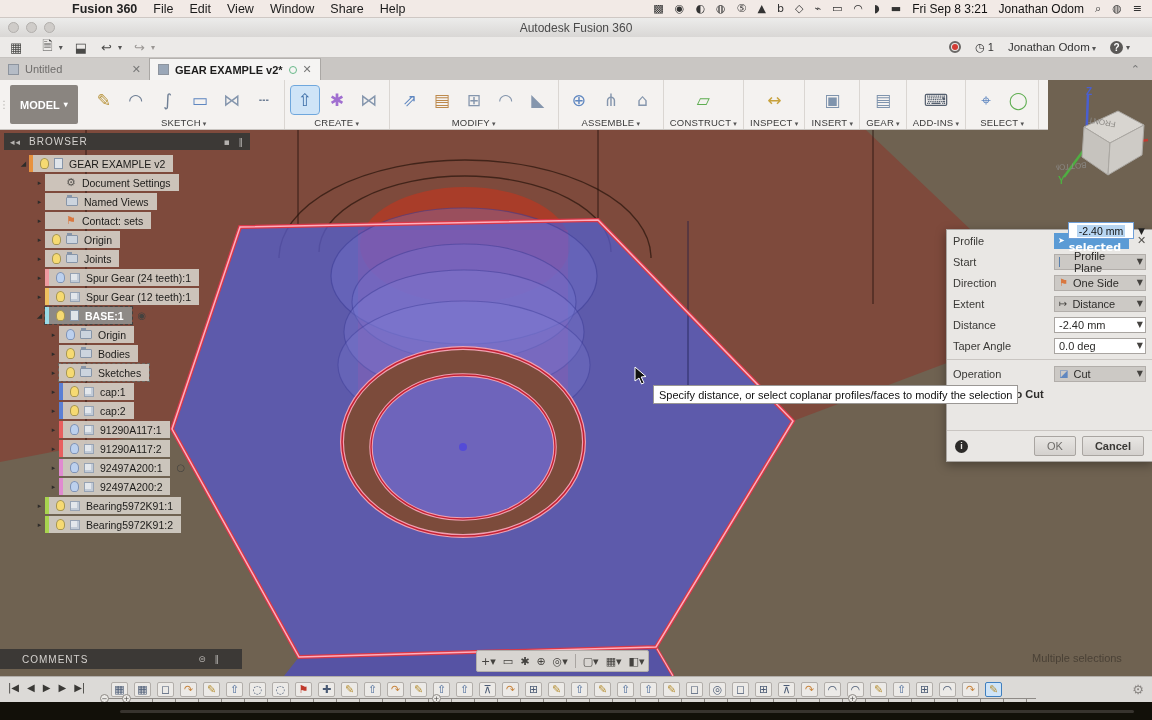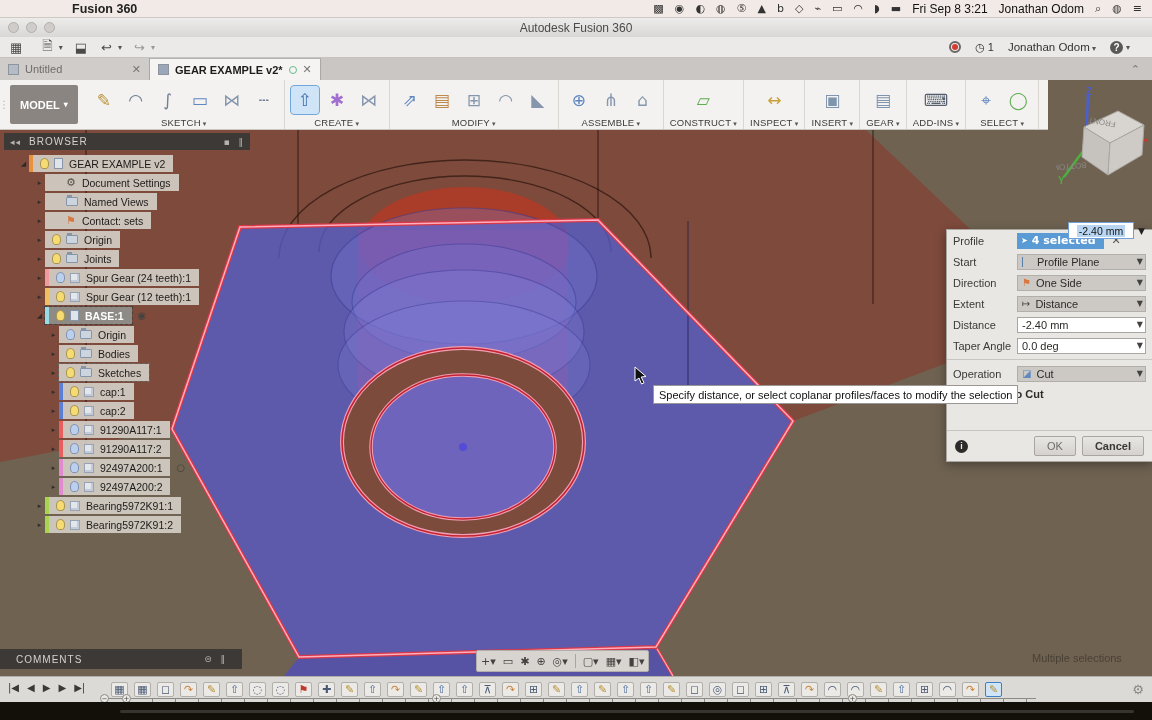--- a/index.html
+++ b/index.html
@@ -94,21 +94,21 @@
   .t-gear{font-size:11px;color:#55534f;}
   .t-flag{font-size:11px;color:#d9773f;}
   .bbadge{margin-left:6px;font-size:10px;color:#44423f;}
 
   
   #dialog{top:229px;left:946px;width:205px;background:#e9e7e4;border:1px solid #a9a5a1;
     box-shadow:0 3px 10px rgba(0,0,0,.35);z-index:20;font-size:11px;}
   #dlg-header{height:18px;display:flex;align-items:center;gap:5px;padding:0 6px;border-bottom:1px solid #c9c5c1;}
   #dlg-header .sq{width:7px;height:7px;background:#44423f;}
   #dlg-title{font-weight:bold;font-size:10.5px;color:#2c2b29;letter-spacing:.3px;}
-  .drow{display:flex;align-items:center;height:21px;padding:0 6px;}
+  .drow{display:flex;align-items:center;height:21px;padding:0 6px;gap:37px;}
   .dlabel{width:64px;flex:none;color:#3a3936;}
   .dfield{flex:1;height:16px;display:flex;align-items:center;box-sizing:border-box;}
   .dd{background:#ccc9c5;border:1px solid #b2aeaa;padding:0 2px 0 4px;color:#2c2b29;}
   .dd .fg{margin-right:5px;font-size:10px;}
   .dd .caret,.din .caret{margin-left:auto;font-size:8px;color:#44423f;padding-left:4px;}
   .din{background:#fff;border:1px solid #a9a5a1;padding:0 2px 0 4px;color:#2c2b29;}
   .chip-sel{background:#5b9bd5;color:#fff;height:16px;display:inline-flex;align-items:center;
     padding:0 8px 0 4px;gap:4px;font-weight:bold;}
   .chip-x{margin-left:8px;color:#55534f;font-size:11px;}
   #dlg-objects{display:flex;align-items:center;gap:5px;height:20px;padding:0 8px;font-weight:bold;color:#2c2b29;}
@@ -127,21 +127,21 @@
   #float-input .box{width:64px;height:15px;background:#fff;border:1px solid #6f9fd8;display:flex;align-items:center;justify-content:center;}
   #float-input .box span{background:#b8d6f2;font-size:10.5px;padding:0 2px;color:#111;}
   #float-input .caret{font-size:9px;color:#222;margin-left:4px;}
 
   
   #tooltip{top:385px;left:653px;height:17px;background:#fff;border:1px solid #9a9794;z-index:30;
     display:flex;align-items:center;padding:0 5px;font-size:11px;color:#111;white-space:nowrap;}
 
   
   #comments{top:649px;left:0;width:242px;height:20px;background:#3c3936;color:#d5d2cf;display:flex;
-    align-items:center;font-size:10px;letter-spacing:1px;padding:0 16px;box-sizing:border-box;z-index:12;}
+    align-items:center;font-size:10px;letter-spacing:1px;padding:0 22px;box-sizing:border-box;z-index:12;}
   #comments .hic{margin-left:auto;font-size:9px;color:#b5b2af;}
 
   
   #navbar{top:650px;left:476px;height:20px;background:#d8d5d1;border:1px solid #b2aeaa;border-radius:2px;
     display:flex;align-items:center;padding:0 4px;gap:7px;z-index:12;}
   .nav-ic{font-size:11px;color:#44423f;}
   .nav-div{width:1px;height:14px;background:#a9a5a1;}
 
   #multi-sel{top:652px;left:1032px;font-size:11px;color:#4a4136;z-index:5;}
 
@@ -224,20 +224,28 @@
   <polygon points="28,42 62,26 88,40 54,58" fill="#d8d5d0" stroke="#aaa7a2" stroke-width="1"></polygon>
   <polygon points="28,42 54,58 52,90 26,72" fill="#c6c3be" stroke="#aaa7a2" stroke-width="1"></polygon>
   <polygon points="54,58 88,40 86,70 52,90" fill="#cecbc6" stroke="#aaa7a2" stroke-width="1"></polygon>
   <text x="72" y="38" font-size="8" fill="#8a8783" transform="rotate(190 66 38)">FRONT</text>
   <text x="58" y="72" font-size="8" fill="#8a8783" transform="rotate(175 44 74)">BOTTOM</text>
 </svg>
 
 <div id="menubar" class="abs">
   <span class="apple glyph"></span>
   <span class="appname">Fusion 360</span>
+  <span id="mb-items" style="display:flex;">
+      <span class="mb-item">File</span>
+      <span class="mb-item">Edit</span>
+      <span class="mb-item">View</span>
+      <span class="mb-item">Window</span>
+      <span class="mb-item">Share</span>
+      <span class="mb-item">Help</span>
+    </span>
   <span id="mb-right">
     <span id="mb-status" style="display:flex;gap:11px;">
         <span class="mb-status glyph">▩</span>
         <span class="mb-status glyph">◉</span>
         <span class="mb-status glyph">◐</span>
         <span class="mb-status glyph">◍</span>
         <span class="mb-status glyph">⑤</span>
         <span class="mb-status glyph">▲</span>
         <span class="mb-status glyph">b</span>
         <span class="mb-status glyph">◇</span>

